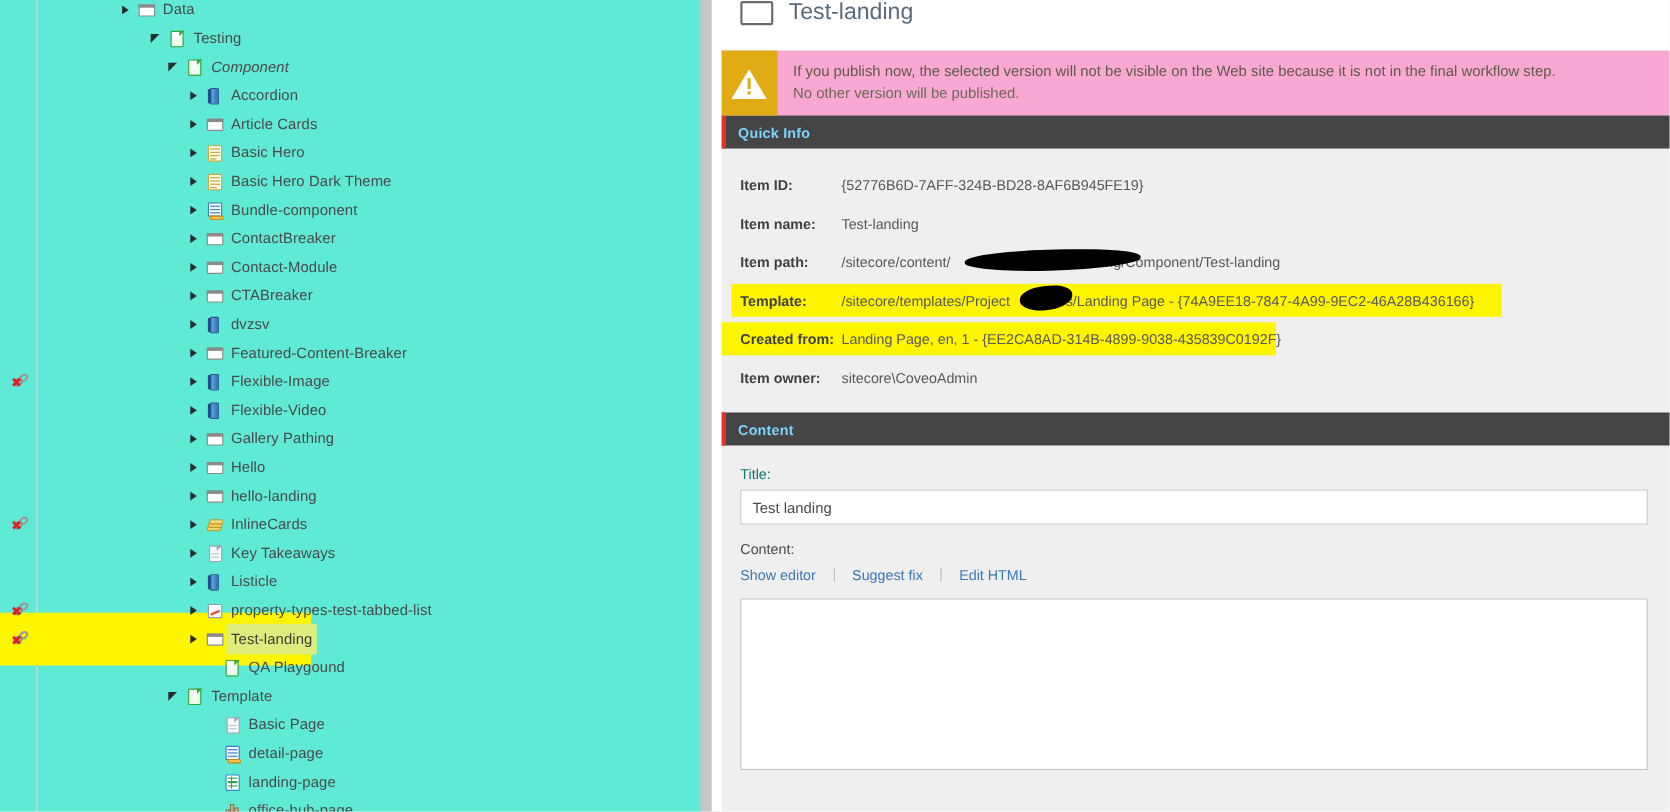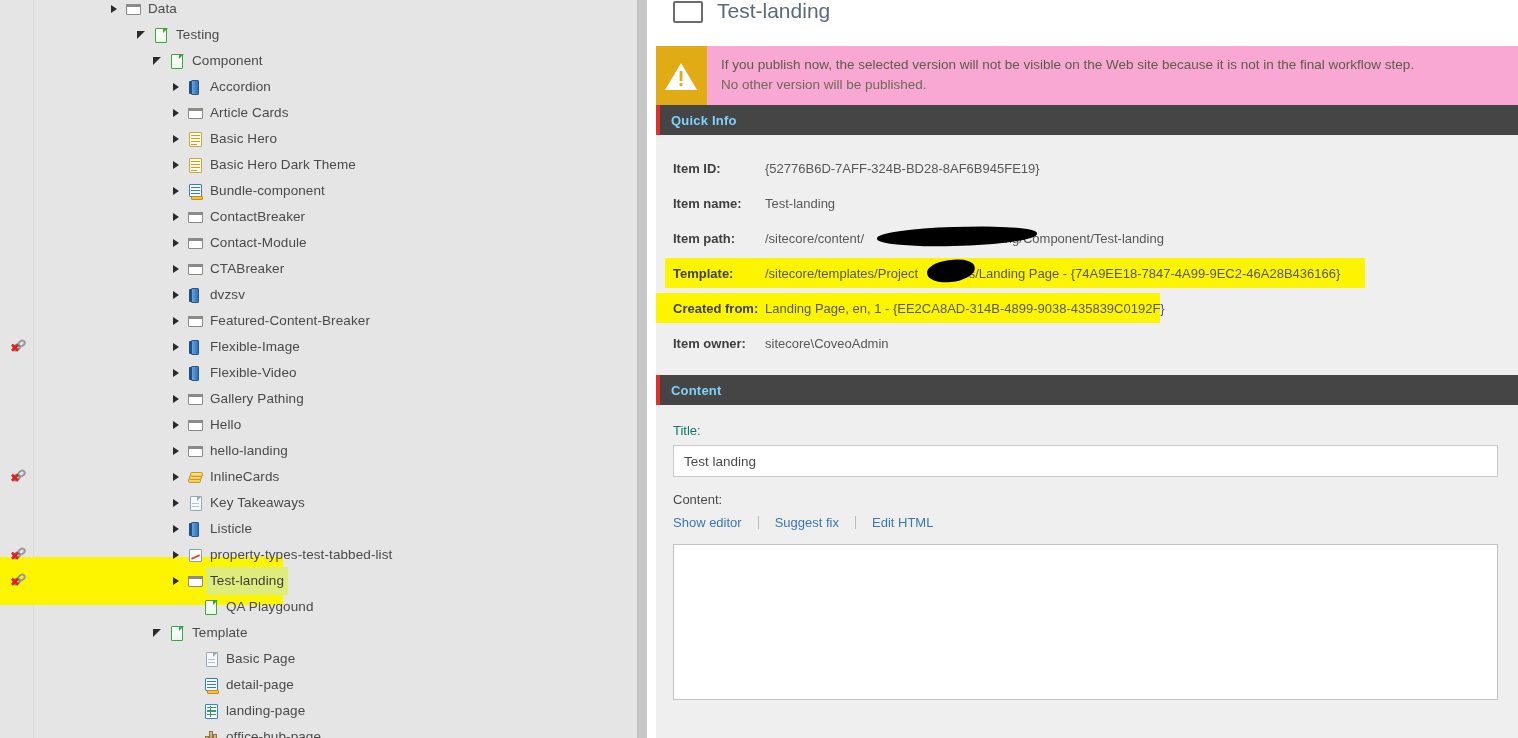--- a/index.html
+++ b/index.html
@@ -13,21 +13,21 @@
   #app {
     position: relative;
     width: 1518px; height: 738px;
     overflow: hidden;
   }
 
   
   #tree-panel {
     position: absolute; left: 0; top: 0;
     width: 637px; height: 738px;
-    background: #e5e5e5;
+    background: #5eead4;
     overflow: hidden;
   }
   
   .tree-rail {
     position: absolute; left: 33px; top: 0;
     width: 1px; height: 738px;
     background: #dadada;
   }
 
   .tree-rows { position: absolute; left: 0; top: 0; width: 637px; }
@@ -365,21 +365,21 @@
         </div>
         <div class="trow" style="position: absolute; top: 22px; left: 0px; width: 637px;">
           <span style="display:inline-block;width:136px;flex:0 0 136px;"></span>
           <span class="expander expanded"></span>
           <span class="ico ico-greenpage">
             <span class="body"></span>
             <span class="fold"></span>
           </span>
           <span class="tlabel"><span>Testing</span></span>
         </div>
-        <div class="trow" style="position: absolute; top: 48px; left: 0px; width: 637px;">
+        <div class="trow" style="position: absolute; top: 48px; left: 0px; width: 637px; font-style: italic;">
           <span style="display:inline-block;width:152px;flex:0 0 152px;"></span>
           <span class="expander expanded"></span>
           <span class="ico ico-greenpage">
             <span class="body"></span>
             <span class="fold"></span>
           </span>
           <span class="tlabel"><span>Component</span></span>
         </div>
         <div class="trow" style="position: absolute; top: 74px; left: 0px; width: 637px; text-align: center;">
           <span style="display:inline-block;width:170px;flex:0 0 170px;"></span>

